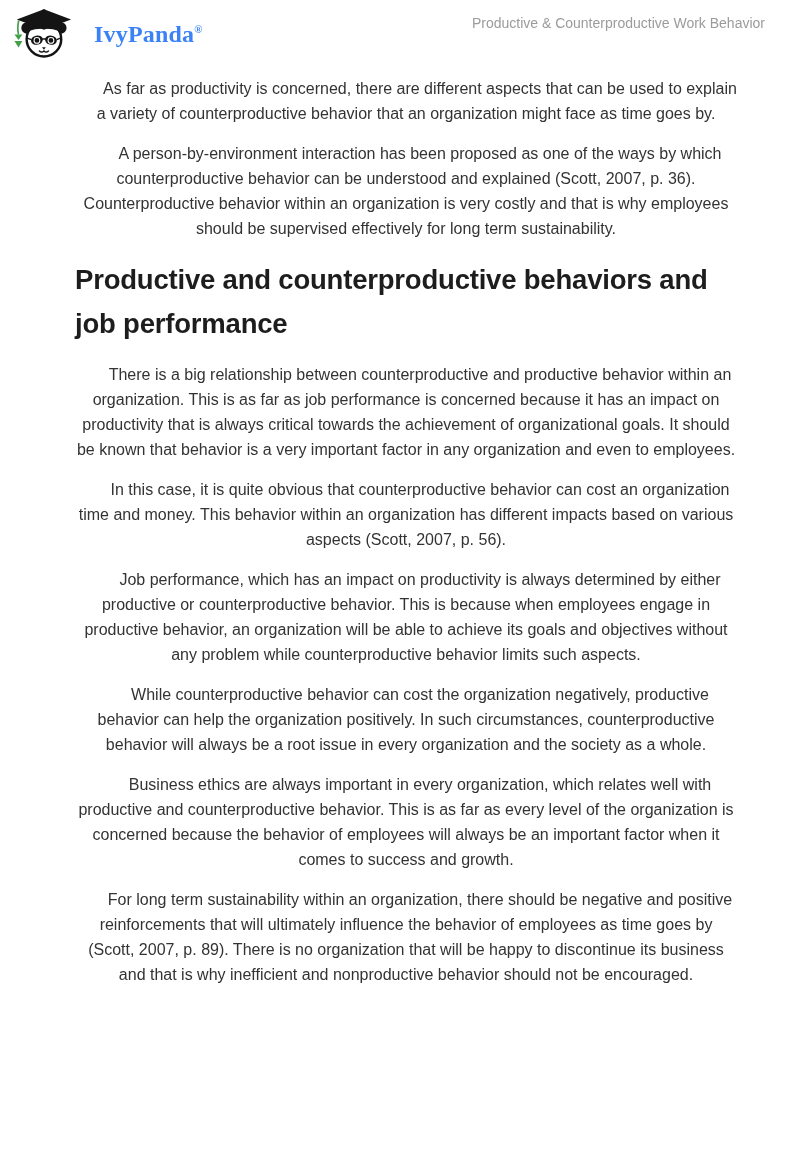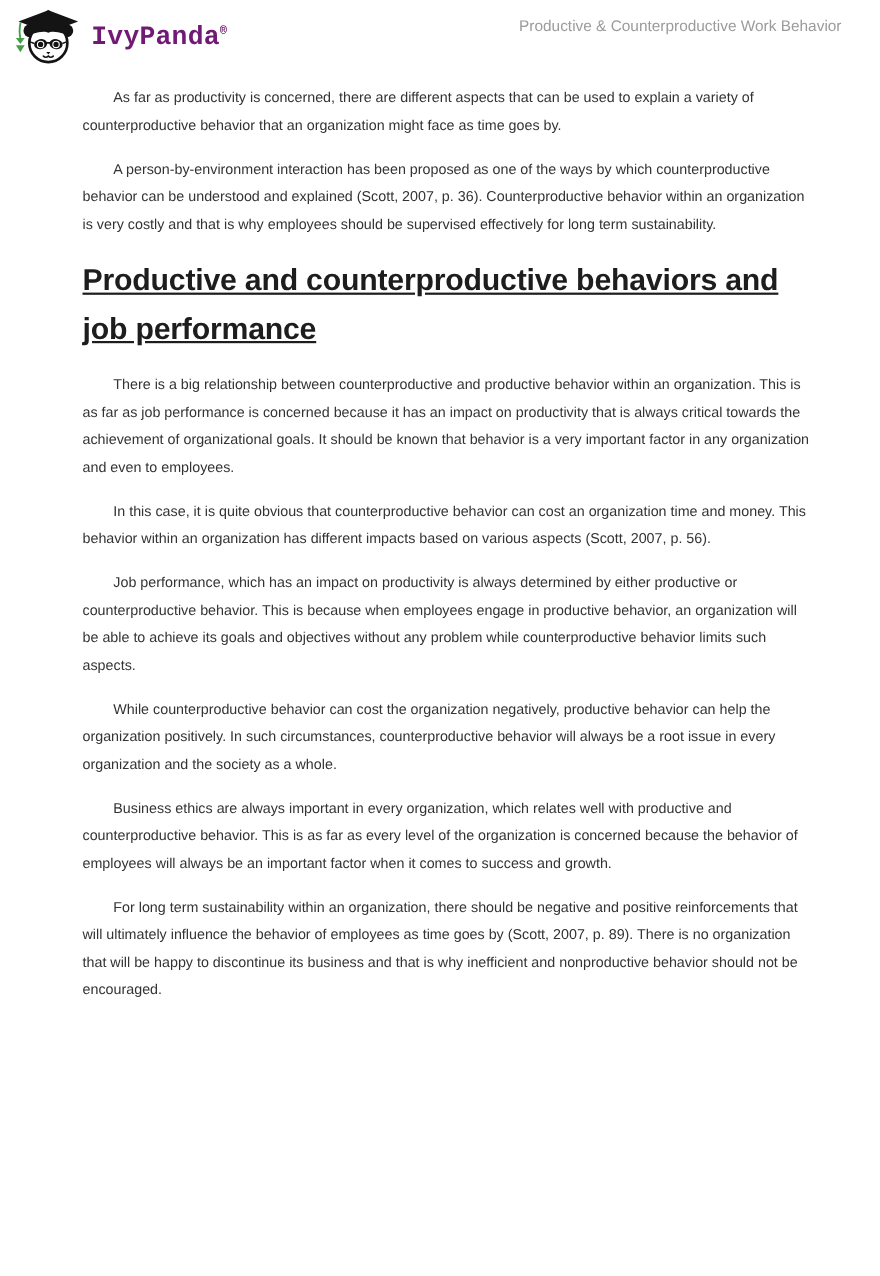--- a/index.html
+++ b/index.html
@@ -17,39 +17,40 @@
     font-family:"Liberation Sans", sans-serif;
     -webkit-font-smoothing:antialiased;
   }
   .header{
     display:flex;align-items:center;
     padding:8px 35px 0 14px;height:60px;
   }
   .logo{width:58px;height:51px;flex:0 0 auto;}
   .logo svg{display:block;}
   .brand{
-    font-family:Liberation Mono, monospace;font-weight:700;
-    font-size:24px;color:#701a75;margin-left:11px;letter-spacing:.2px;
+    font-family:Liberation Serif, serif;font-weight:700;
+    font-size:24px;color:#3b82f6;margin-left:22px;letter-spacing:.2px;
     white-space:nowrap;
   }
   .brand sup{font-size:11px;font-weight:700;vertical-align:super;line-height:0;}
   .doc-title{
     margin-left:auto;align-self:flex-start;margin-top:7px;
     font-size:14px;color:var(--muted-text);white-space:nowrap;text-align:center;
   }
   .main{padding:16px 63px 0 75px;}
   .main p{
     margin:0 0 15px 0;
-    font-size:13px;line-height:25px;color:var(--body-text);
+    font-size:16px;line-height:25px;color:var(--body-text);
     text-indent:28px;
+    text-align:center;
   }
   .main h2{
     margin:17px 0 16px 0;
     font-size:27.5px;line-height:44px;font-weight:700;
-    color:var(--heading-text);letter-spacing:-0.2px;text-decoration:underline;
+    color:var(--heading-text);letter-spacing:-0.2px;
   }
   .footer{
     position:absolute;top:1186px;right:37px;
     font-size:13px;color:var(--footer-text);
     text-decoration:none;
   }
 </style>
 </head>
 <body>
 

